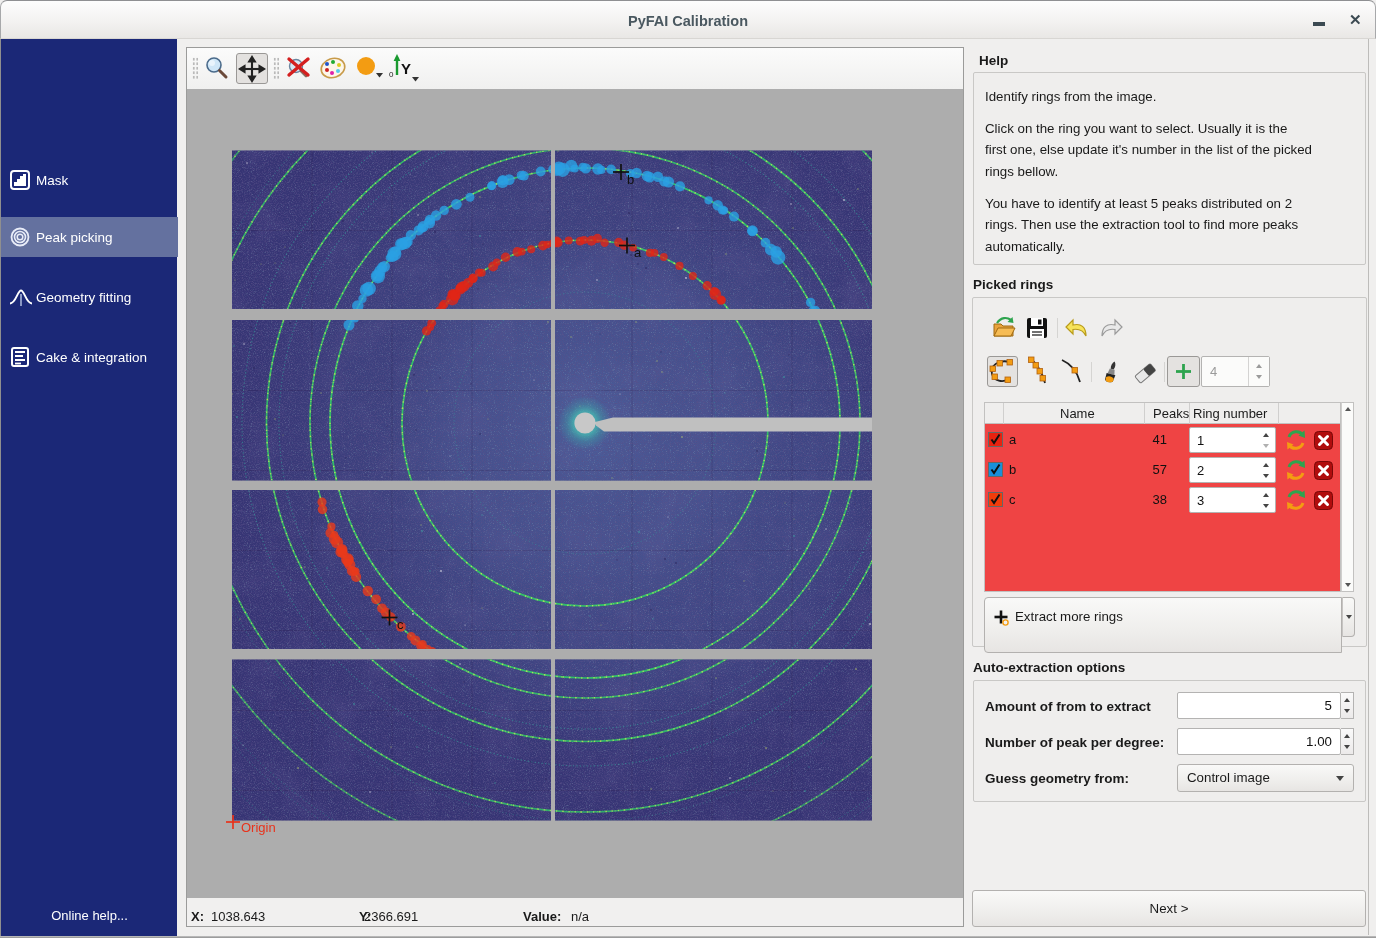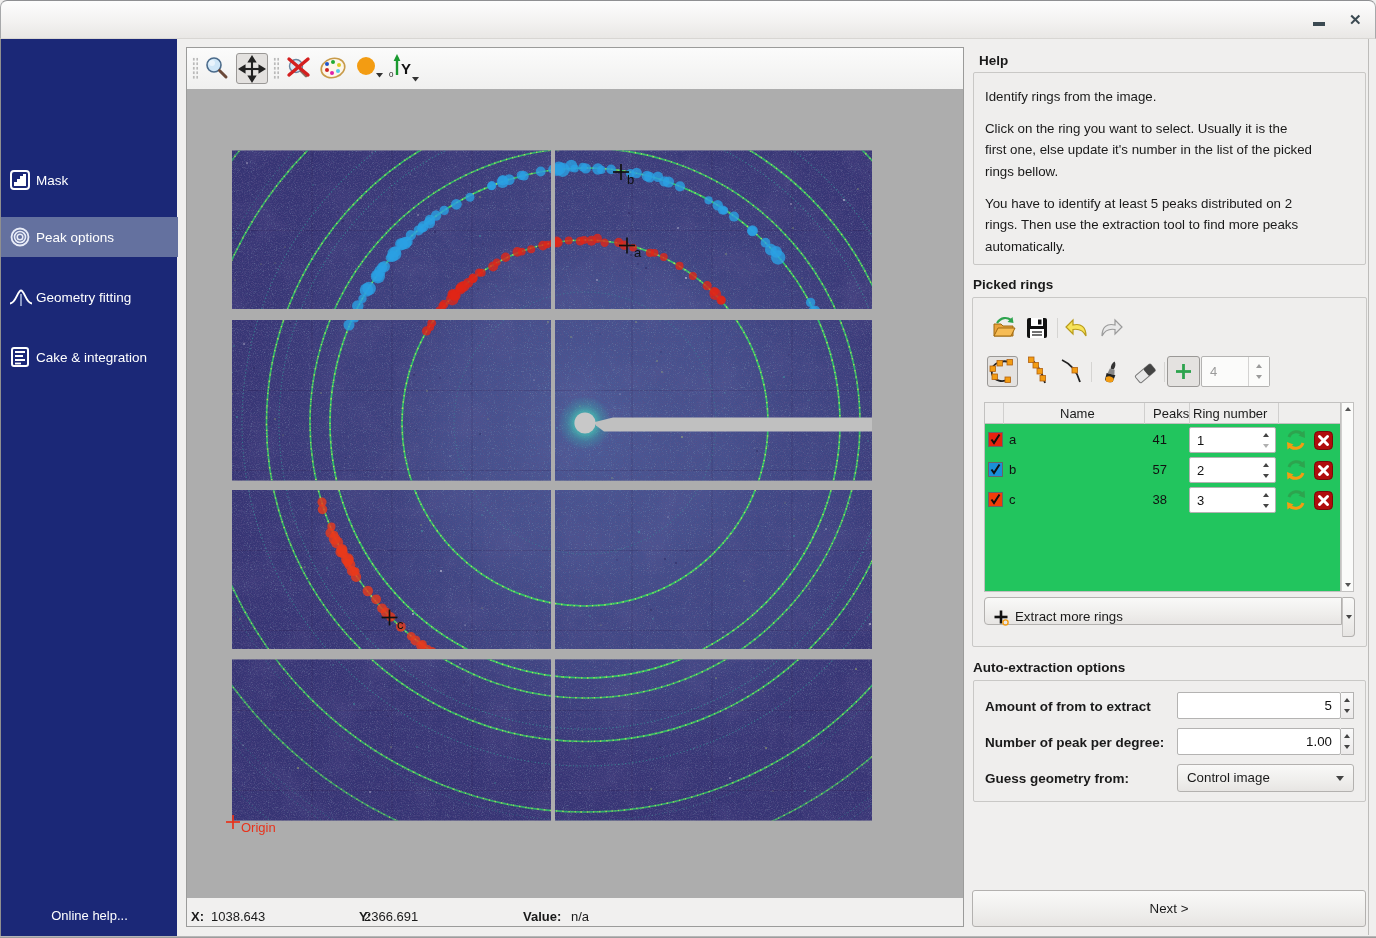--- a/index.html
+++ b/index.html
@@ -35,21 +35,21 @@
 #rightpanel { position:absolute; left:965px; top:39px; width:411px; height:899px; background:#f0efee; }
 .gblabel { position:absolute; font-size:13.5px; color:#1a1a1a;font-weight:bold; }
 .gbox { position:absolute; border:1px solid #c9c8c6; background:#efeeed; border-radius:2px; }
 .htext { position:absolute; left:985px; width:370px; font-size:13.3px; color:#1a1a1a; line-height:21.4px; }
 .ibtn { position:absolute; }
 .tool2 { position:absolute; top:0; width:31px; height:31px; }
 .tool2.pressed { background:#e4e2e0; border:1px solid #9a9896; border-radius:3px; }
 .vsep { position:absolute; width:1px; background:#d5d4d2; }
 
 
-#ringtable { position:absolute; left:984px; top:402px; width:357px; height:190px; background:#22c55e; border:1px solid #c2c1c0; }
+#ringtable { position:absolute; left:984px; top:402px; width:357px; height:190px; background:#ef4444; border:1px solid #c2c1c0; }
 #ringtable .hdr { position:absolute; left:0; top:0; right:0; height:21px; background:#efeeed; border-bottom:1px solid #c2c1c0; font-size:13px; color:#1a1a1a; }
 .hsep { position:absolute; top:0; width:1px; height:21px; background:#d0cfce; }
 .trow { position:absolute; left:0; width:355px; height:30px; font-size:13px; color:#111; }
 .cbx { position:absolute; left:3px; top:7px; width:15px; height:15px; border:1px solid #666; }
 .spinfield { position:absolute; background:#fff; border:1px solid #b4b3b2; border-radius:2px; font-size:13px; color:#111; }
 .spinbtns { position:absolute; width:13px; }
 .uparrow { width:0; height:0; border-left:3.5px solid transparent; border-right:3.5px solid transparent; border-bottom:4.5px solid #444; }
 .dnarrow { width:0; height:0; border-left:3.5px solid transparent; border-right:3.5px solid transparent; border-top:4.5px solid #444; }
 .scroll { position:absolute; background:#efeeed; }
 
@@ -589,41 +589,42 @@
 <line x1="226" y1="822" x2="240" y2="822" stroke="#e8321b" stroke-width="1.7"></line>
     <line x1="233" y1="815" x2="233" y2="829" stroke="#e8321b" stroke-width="1.7"></line>
 <g font-family="Liberation Sans, sans-serif" font-size="13" fill="#111">
       <text x="634" y="257">a</text>
       <text x="627" y="184">b</text>
       <text x="397" y="629">c</text>
     </g>
 <text x="241" y="832" font-family="Liberation Sans, sans-serif" font-size="13" fill="#e8321b">Origin</text>
 </svg>
 <div id="titlebar">
+    <div id="title">PyFAI Calibration</div>
 <div style="position:absolute;left:1312px;top:21px;width:12px;height:3.5px;background:#3c4a52;"></div>
 <div style="position:absolute;left:1348px;top:10px;font-size:15px;font-weight:bold;color:#3c4a52;">✕</div>
 </div>
 <div id="sidebar">
 <div id="sbsel"></div>
 <div class="sbitem" style="top:121px;">
 <svg width="22" height="22" viewBox="0 0 22 22">
         <rect x="2" y="2" width="18" height="18" rx="3" fill="none" stroke="#fff" stroke-width="2"></rect>
 <path d="M5 17 L5 13 L8 13 L8 10 L11 10 L11 7 L14 7 L14 5 L17 5 L17 17 Z" fill="#fff"></path>
       </svg>
 <span class="lbl">Mask</span>
     </div>
 <div class="sbitem" style="top:178px;">
 <svg width="22" height="22" viewBox="0 0 22 22">
         <g fill="none" stroke="#e8ecf8">
 <circle cx="11" cy="11" r="8.5" stroke-width="1.8"></circle>
           <circle cx="11" cy="11" r="5.5" stroke-width="1.6"></circle>
           <circle cx="11" cy="11" r="2.8" stroke-width="1.5"></circle>
         </g>
       </svg>
-<span class="lbl">Peak options</span>
+<span class="lbl">Peak picking</span>
     </div>
 <div class="sbitem" style="top:238px;">
 <svg width="24" height="22" viewBox="0 0 24 22">
         <path d="M1 17.5 C7 17.5 8.5 4.5 12 4.5 C15.5 4.5 17 17.5 23 17.5" fill="none" stroke="#fff" stroke-width="1.9"></path>
 <line x1="12" y1="8" x2="12" y2="20" stroke="#a8b4d8" stroke-width="1.6"></line>
       </svg>
 <span class="lbl">Geometry fitting</span>
     </div>
 <div class="sbitem" style="top:298px;">
 <svg width="22" height="22" viewBox="0 0 22 22">
@@ -886,21 +887,21 @@
           <line x1="13.5" y1="5.5" x2="5.5" y2="13.5"></line>
         </g>
       </svg>
 </div>
 </div>
 <div class="scroll" style="left:1341px;top:402px;width:13px;height:190px;border:1px solid #c2c1c0;border-left:1px solid #d0cfce;background:#fbfbfa;">
 <div class="uparrow" style="position:absolute;left:2.5px;top:4px;border-bottom-color:#555;"></div>
 <div class="dnarrow" style="position:absolute;left:2.5px;bottom:4px;border-top-color:#555;"></div>
 </div>
 
-<div class="btn" style="left:984px;top:597px;width:358px;height:28px;border-radius:4px 0 0 4px;">
+<div class="btn" style="left:984px;top:597px;width:358px;height:56px;border-radius:4px 0 0 4px;">
 <svg width="17" height="17" viewBox="0 0 17 17" style="position:absolute;left:8px;top:11px;">
 <g stroke="#111" stroke-width="2.6">
         <line x1="8" y1="1.5" x2="8" y2="14.5"></line>
         <line x1="1.5" y1="8" x2="14.5" y2="8"></line>
       </g>
 <circle cx="12.5" cy="13.5" r="2.6" fill="none" stroke="#f39c12" stroke-width="1.4"></circle>
     </svg>
 <span style="position:absolute;left:30px;top:11px;">Extract more rings</span>
   </div>
 <div class="btn" style="left:1342px;top:597px;width:13px;height:40px;border-radius:0 4px 4px 0;border-left:1px solid #c6c4c2;">

